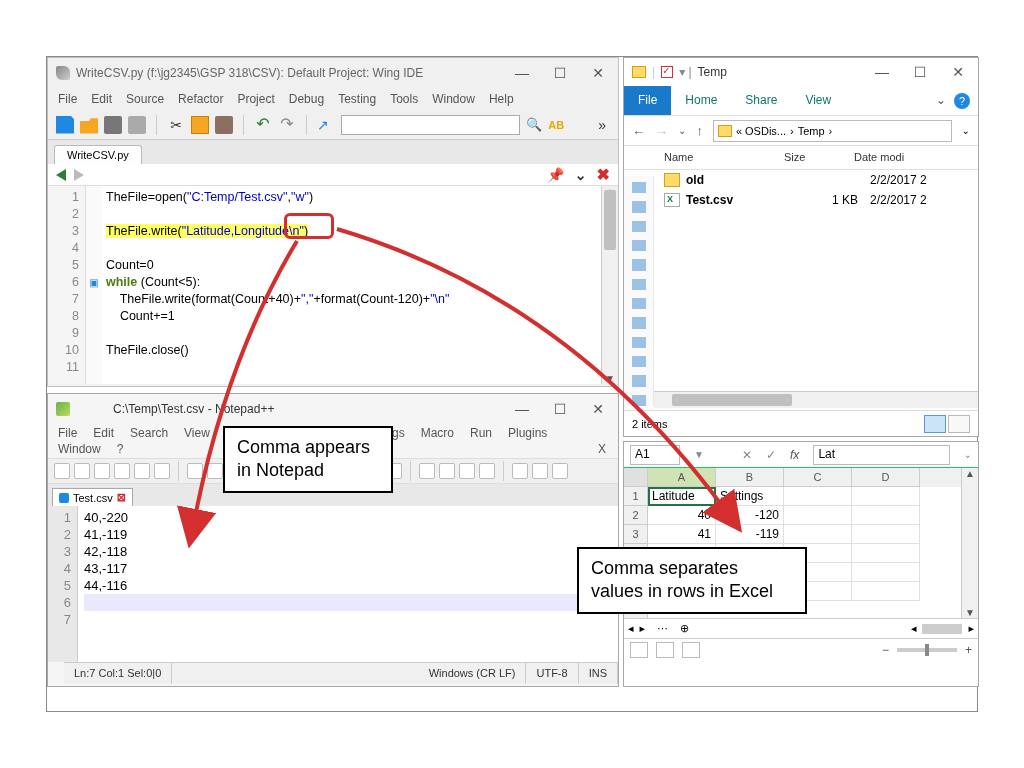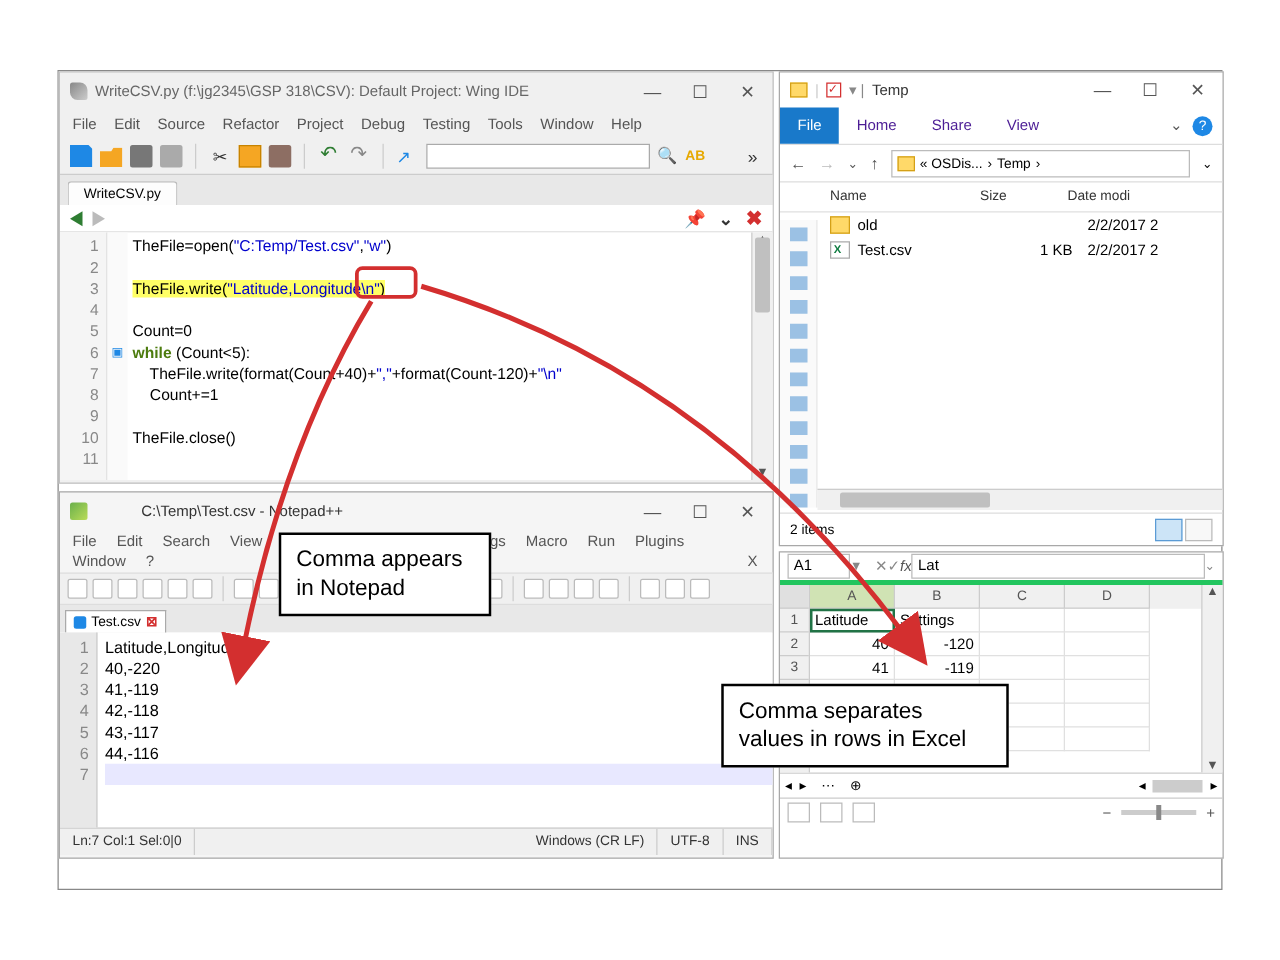--- a/index.html
+++ b/index.html
@@ -70,63 +70,63 @@
 .npp .toolbar2 .ic { width:16px; height:16px; border:1px solid #bbb; border-radius:2px; background:#fff; }
 .npp .tabstrip2 { height:22px; display:flex; align-items:flex-end; padding-left:4px; background:#e8e8e8; }
 .npp .ftab { background:#fff; border:1px solid #aaa; border-bottom:none; padding:2px 6px; font-size:11px; display:flex; align-items:center; gap:4px; }
 .npp .ftab .dot { width:10px; height:10px; background:#1e88e5; border-radius:2px; }
 .npp .ftab .x { color:#d32f2f; font-size:11px; font-weight:bold; }
 .npp .editor2 { display:flex; height: 156px; background:#fff; font-family: "Courier New", monospace; font-size:13px; }
 .npp .gut2 { width:30px; background:#e8e8e8; color:#888; text-align:right; padding:3px 6px 0 0; line-height:17px; border-right:1px solid #ccc; }
 .npp .gut2 div { height:17px; }
 .npp .body2 { flex:1; padding:3px 0 0 6px; line-height:17px; white-space:pre; }
 .npp .body2 .cur { background:#e8e8ff; display:block; }
-.npp .status { height:22px; border-top:1px solid #ccc; display:flex; font-size:11px; color:#333; background:#f0f0f0; }
+.npp .status { height:22px; border-top:1px solid #ccc; display:flex; font-size:11px; color:#333; background:#f0f0f0;margin-left:16px; }
 .npp .status span { padding:4px 10px; border-right:1px solid #ccc; }
 .npp .status .grow { flex:1; border-right:none; }
 
 
 .explorer { position:absolute; left:576px; top:0; width:356px; height:380px; background:#fff; border:1px solid #a8a8a8; }
 .explorer .etitle { height:28px; display:flex; align-items:center; padding:0 8px; font-size:12px; color:#333; gap:6px; }
 .explorer .etitle .folder { width:14px; height:12px; background:#ffd969; border:1px solid #d4a017; }
 .explorer .etitle .sep { color:#ccc; }
 .explorer .etitle .chk { width:12px; height:12px; border:1px solid #d32f2f; position:relative; }
 .explorer .etitle .chk::after { content:"✓"; color:#d32f2f; font-size:10px; position:absolute; top:-2px; left:0; }
 .explorer .ribbon { height:30px; display:flex; align-items:stretch; font-size:12px; border-bottom:1px solid #ddd; }
-.explorer .ribbon .rtab { padding:7px 14px; color:#4c1d95; }
+.explorer .ribbon .rtab { padding:7px 14px; color:#0f766e; }
 .explorer .ribbon .rtab.file { background:#1979ca; color:#fff; }
 .explorer .ribbon .rchev { margin-left:auto; padding:7px 8px; color:#555; }
 .explorer .ribbon .rhelp { width:16px; height:16px; background:#1e88e5; color:#fff; border-radius:50%; font-size:11px; text-align:center; line-height:16px; margin:7px 8px 0 0; }
 .explorer .nav { height:30px; display:flex; align-items:center; gap:10px; padding:0 8px; border-bottom:1px solid #ddd; font-size:13px; }
 .explorer .nav .addr { flex:1; height:22px; border:1px solid #bbb; display:flex; align-items:center; padding:0 4px; font-size:11px; gap:4px; }
 .explorer .nav .addr .folder { width:14px; height:12px; background:#ffd969; border:1px solid #d4a017; }
 .explorer .cols { height:24px; display:flex; font-size:11px; color:#333; border-bottom:1px solid #e0e0e0; padding-left:40px; }
 .explorer .cols span:nth-child(1) { width:120px; padding:5px 0; }
 .explorer .cols span:nth-child(2) { width:70px; padding:5px 0; }
 .explorer .cols span:nth-child(3) { flex:1; padding:5px 0; }
 .explorer .filerow { display:flex; font-size:12px; padding:3px 0 3px 40px; align-items:center; }
 .explorer .filerow .ico { width:16px; height:14px; margin-right:6px; }
 .explorer .filerow .ico.fold { background:#ffd969; border:1px solid #d4a017; }
 .explorer .filerow .ico.xls { background:#fff; border:1px solid #aaa; position:relative; }
 .explorer .filerow .ico.xls::after { content:"X"; color:#107c41; font-size:9px; font-weight:bold; position:absolute; left:2px; top:0; }
-.explorer .filerow span.n { width:114px; }
+.explorer .filerow span.n { width:114px;font-weight:bold; }
 .explorer .filerow span.s { width:70px; text-align:right; padding-right:12px; }
 .explorer .filerow span.d { flex:1; }
 .explorer .sidebar { position:absolute; left:0; top:118px; width:30px; bottom:30px; background:#fafafa; border-right:1px solid #e8e8e8; display:flex; flex-direction:column; gap:8px; padding-top:6px; align-items:center; }
 .explorer .sidebar div { width:14px; height:12px; background:#5b9bd5; opacity:0.6; }
 .explorer .hscroll { position:absolute; bottom:28px; left:30px; right:0; height:17px; background:#f0f0f0; border-top:1px solid #ccc; }
 .explorer .hscroll .th { position:absolute; left:18px; top:2px; bottom:2px; width:120px; background:#c0c0c0; border-radius:2px; }
 .explorer .statusb { position:absolute; bottom:0; left:0; right:0; height:26px; border-top:1px solid #ddd; display:flex; align-items:center; padding:0 8px; font-size:11px; }
 .explorer .statusb .vbtns { margin-left:auto; display:flex; gap:2px; }
 .explorer .statusb .vbtns span { width:22px; height:18px; border:1px solid #bbb; background:#f8f8f8; }
 .explorer .statusb .vbtns span.sel { background:#cce4f7; border-color:#5b9bd5; }
 
 
 .excel { position:absolute; left:576px; top:384px; width:356px; height:246px; background:#fff; border:1px solid #a8a8a8; }
-.excel .fbar { height:26px; display:flex; align-items:center; gap:0; padding:0 6px; border-bottom:4px solid #22c55e; font-size:12px; }
+.excel .fbar { height:26px; display:flex; align-items:center; gap:14px; padding:0 6px; border-bottom:1px solid #22c55e; font-size:12px; }
 .excel .fbar .namebox { width:50px; height:20px; border:1px solid #bbb; padding:1px 4px; background:#fff; }
 .excel .fbar .fx { font-style:italic; color:#555; }
 .excel .fbar .cellval { flex:1; height:20px; border:1px solid #bbb; padding:1px 4px; background:#fff; overflow:hidden; }
 .excel .grid { display:flex; height:150px; font-size:12px; }
 .excel .rh { width:24px; background:#f0f0f0; border-right:1px solid #ccc; }
 .excel .rh div { height:19px; border-bottom:1px solid #ccc; text-align:center; font-size:11px; color:#555; line-height:19px; }
 .excel .rh div:first-child { background:#e0e0e0; }
 .excel .gmain { flex:1; overflow:hidden; }
 .excel .ch { display:flex; height:19px; background:#f0f0f0; }
 .excel .ch span { width:68px; border-right:1px solid #ccc; border-bottom:1px solid #ccc; text-align:center; font-size:11px; color:#555; line-height:19px; }
@@ -313,21 +313,21 @@
     <div class="editor2">
       <div class="gut2">
           <div>1</div>
           <div>2</div>
           <div>3</div>
           <div>4</div>
           <div>5</div>
           <div>6</div>
           <div>7</div>
         </div>
-      <div class="body2"><div>Latitude,Longitude</div><div>40,-220</div><div>41,-119</div><div>42,-118</div><div>43,-117</div><div>44,-116</div><div class="cur">&nbsp;</div></div>
+      <div class="body2"><div>40,-220</div><div>41,-119</div><div>42,-118</div><div>43,-117</div><div>44,-116</div><div class="cur">&nbsp;</div></div>
     </div>
     <div class="status">
       <span>Ln:7  Col:1  Sel:0|0</span>
       <span class="grow"></span>
       <span>Windows (CR LF)</span>
       <span>UTF-8</span>
       <span>INS</span>
     </div>
   </div>
 

